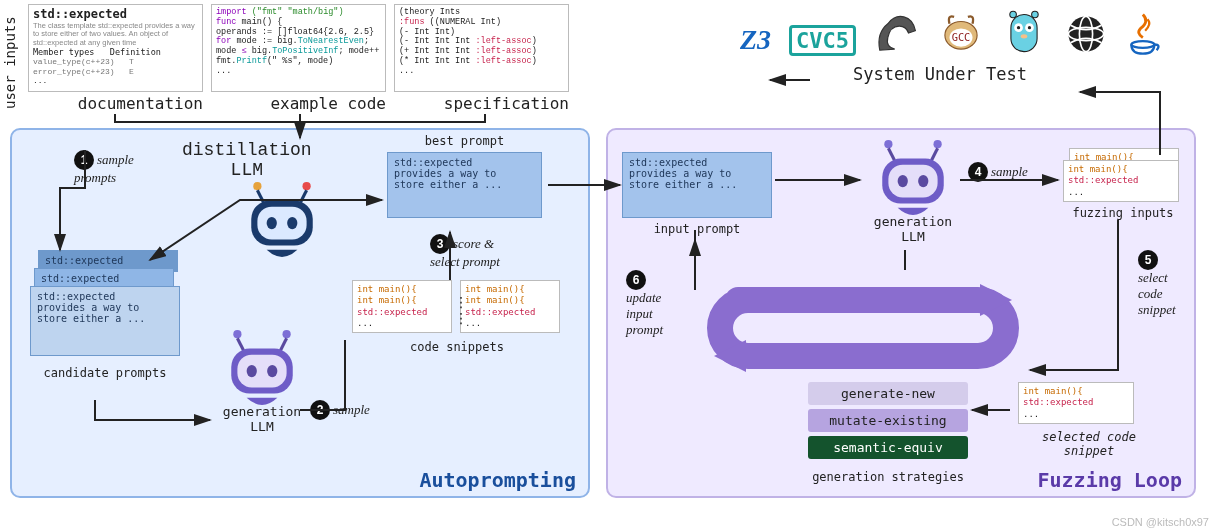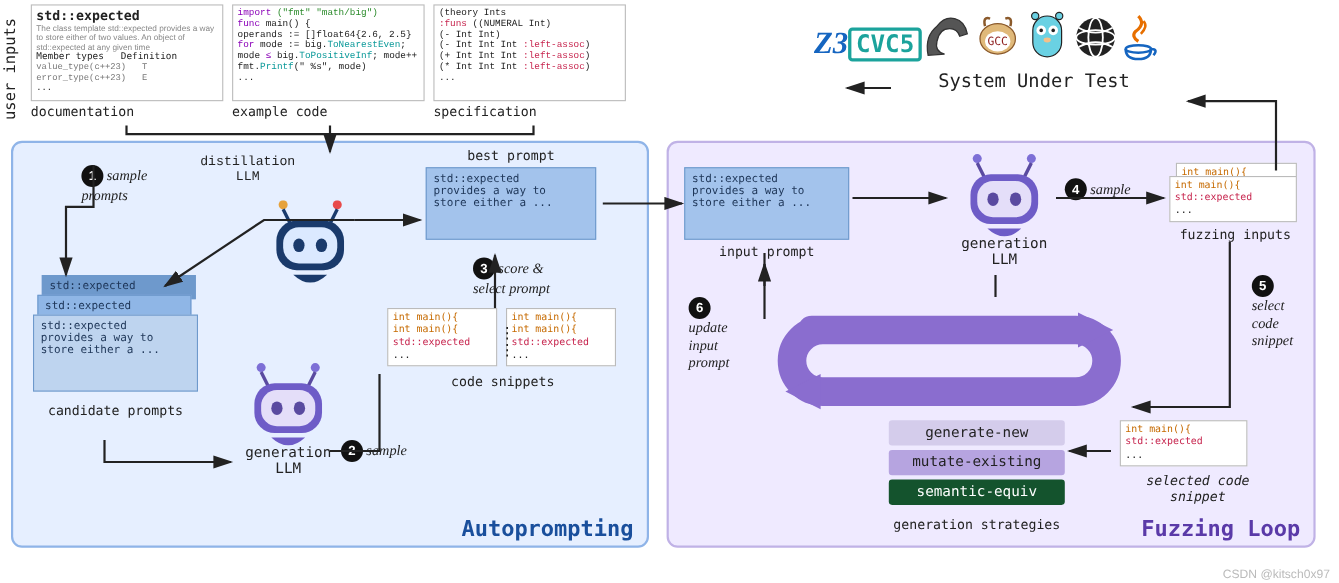--- a/index.html
+++ b/index.html
@@ -38,23 +38,23 @@
     border: 1px solid #bbb;
     background: #fff;
     width: 175px;
     height: 88px;
     padding: 3px 4px;
     font-size: 8.5px;
     overflow: hidden;
     line-height: 1.15;
   }
   .input-caption {
-    text-align: left;
-    font-family: monospace;
-    font-size: 12px;
+    text-align: right;
+    font-family: monospace;
+    font-size: 16px;
     margin-top: 2px;
   }
   .doc-title { font-family: monospace; font-size: 12px; font-weight: bold; }
   .doc-desc { color: #888; font-size: 7.5px; }
   .doc-th { font-family: monospace; font-size: 8.5px; }
   .kw-purple { color: #8b00b8; }
   .kw-green  { color: #2a8a2a; }
   .kw-teal   { color: #0a9999; }
   .kw-orange { color: #c66a00; }
   .kw-red    { color: #c7254e; }
@@ -158,21 +158,21 @@
   
   .sut-label {
     position: absolute;
     font-family: monospace;
     font-size: 17px;
     text-align: center;
   }
   .sut-logos {
     position: absolute;
     display: flex;
-    gap: 0;
+    gap: 18px;
     align-items: flex-end;
   }
 
   
   svg.overlay {
     position: absolute;
     left: 0; top: 0;
     width: 1217px; height: 530px;
     pointer-events: none;
   }
@@ -282,21 +282,21 @@
     <path d="M4 30 Q4 38 14 38 Q24 38 24 30" fill="none" stroke="#1565c0" stroke-width="2"></path>
     <path d="M24 30 Q30 30 26 35" fill="none" stroke="#1565c0" stroke-width="2"></path>
   </svg>
 </div>
 <div class="sut-label" style="left:810px; top:64px; width:260px;">System Under Test</div>
 
 <div class="panel panel-left">
   <div class="panel-title">Autoprompting</div>
 
   <div style="position:absolute; left:170px; top:10px; text-align:center;">
-    <div class="mono" style="font-size:12px; white-space:pre;">distillation
+    <div class="mono" style="font-size:18px; white-space:pre;">distillation
 LLM</div>
   </div>
 
   <div style="position:absolute; left:62px; top:20px;">
     <span class="badge">1</span>
     <span class="serif-italic" style="white-space:pre;">sample
 prompts</span>
   </div>
 
   <div class="prompt-stack" style="left:18px; top:120px;">

